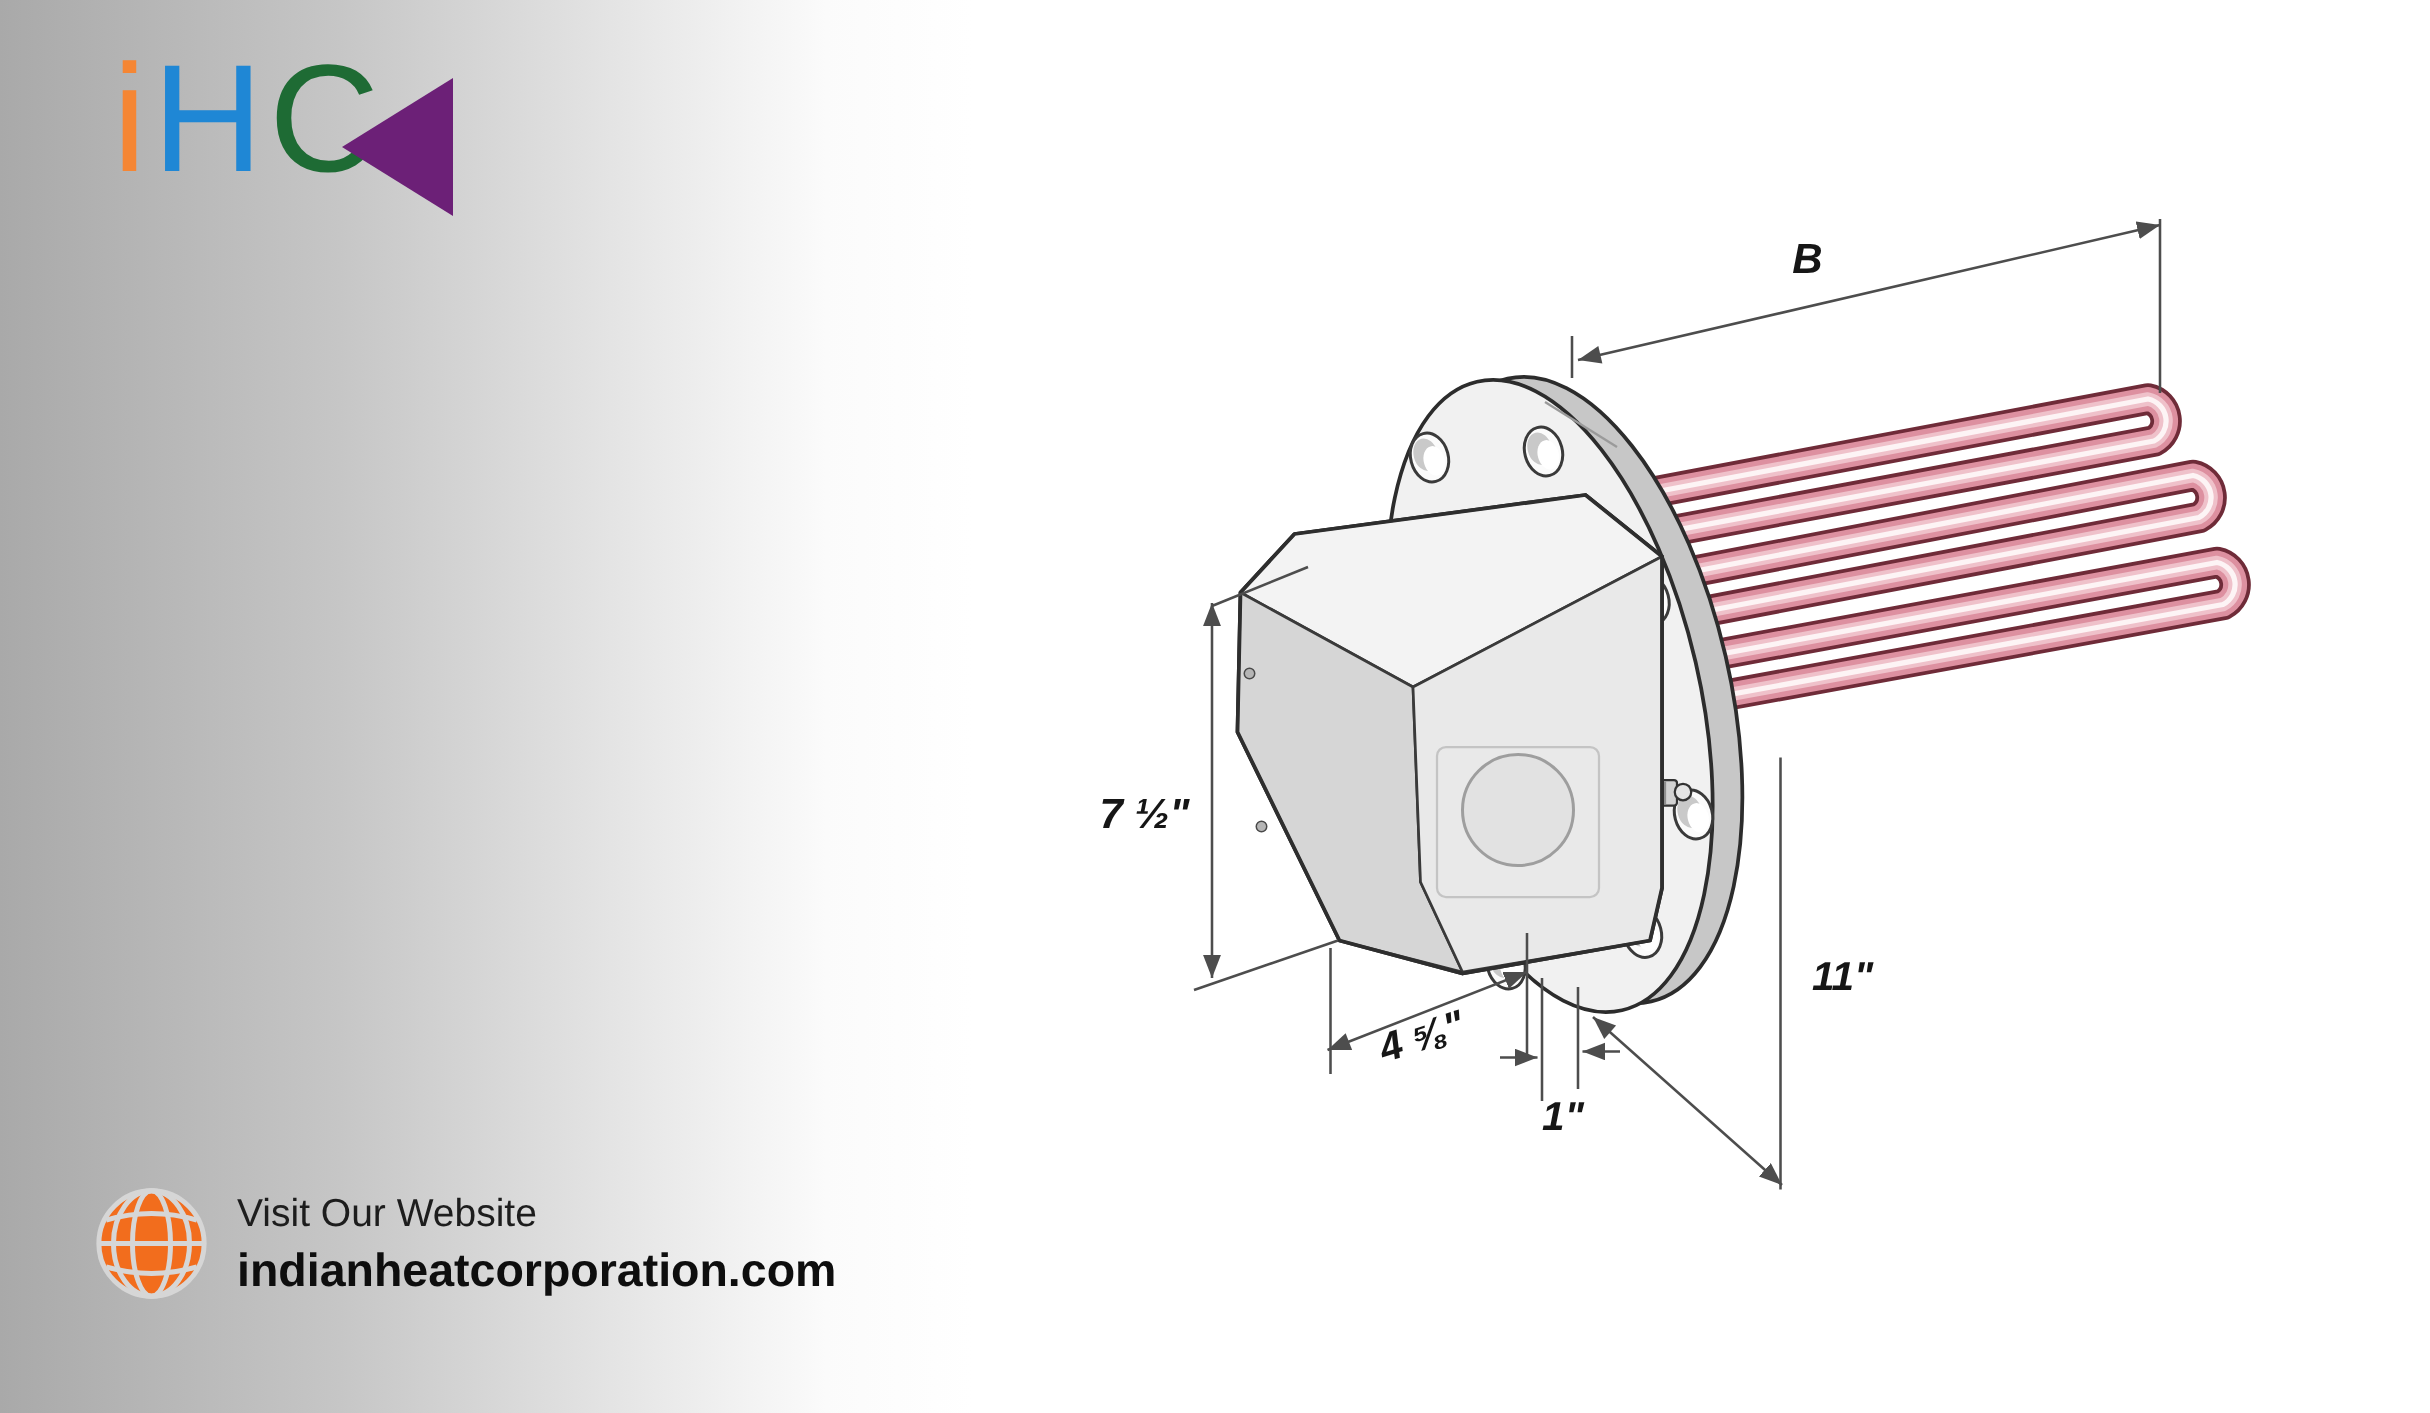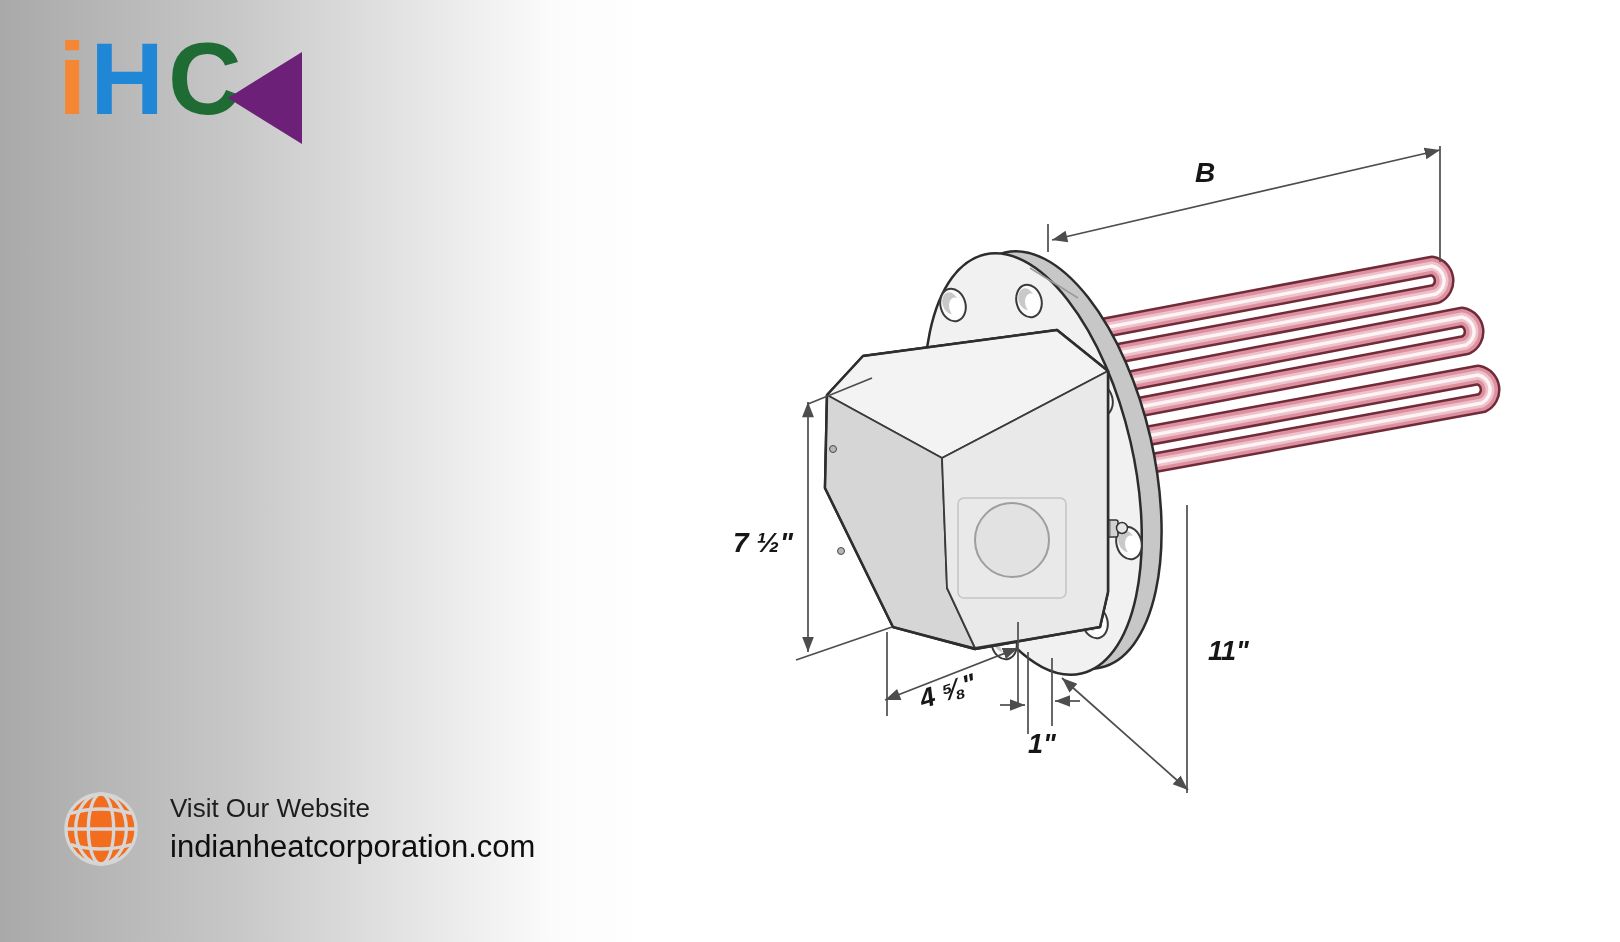--- a/index.html
+++ b/index.html
@@ -5,40 +5,40 @@
   html,body{margin:0;padding:0;}
   .canvas{
     position:relative;
     width:1620px;height:942px;
     overflow:hidden;
     background:linear-gradient(90deg,#a9a9a9 0%,#c6c6c6 14%,#e9e9e9 27%,#fbfbfb 34%,#ffffff 40%);
     font-family:"Liberation Sans",sans-serif;
   }
   
   .logo{position:absolute;left:58px;top:28px;width:260px;height:120px;}
-  .logo-letters{font-size:102px;font-weight:700;line-height:1;letter-spacing:4px;white-space:nowrap;}
+  .logo-letters{font-size:102px;font-weight:400;line-height:1;letter-spacing:4px;white-space:nowrap;margin-left:17px;}
   .l-i{color:#F58634;}
   .l-h{color:#1F87D5;}
   .l-c{color:#1E6B34;}
   .logo-triangle{
     position:absolute;left:170px;top:24px;width:74px;height:92px;
     background:#6C2077;
     clip-path:polygon(0 50%,100% 0,100% 100%);
   }
   
   .headline{
     position:absolute;left:56px;top:300px;width:580px;
     font-size:63px;font-weight:700;line-height:76px;letter-spacing:-1px;
     color:#101010;
   }
   
-  .footer{position:absolute;left:62px;top:790px;display:flex;align-items:center;gap:30px;}
+  .footer{position:absolute;left:62px;top:790px;display:flex;align-items:center;gap:18px;}
   .globe{width:78px;height:78px;display:block;}
   .footer-label{font-size:26px;font-weight:400;color:#1d1d1d;margin-bottom:5px;}
-  .footer-site{font-size:31px;font-weight:400;color:#0e0e0e;}
+  .footer-site{font-size:31px;font-weight:700;color:#0e0e0e;}
   
   .diagram{position:absolute;left:650px;top:120px;width:940px;height:760px;}
   .dim{stroke:#4d4d4d;stroke-width:1.7;fill:none;}
   .dim-label{font-family:"Liberation Sans",sans-serif;font-weight:700;font-style:italic;fill:#161616;}
 </style>
 </head>
 <body>
 
 <div class="canvas">
 

